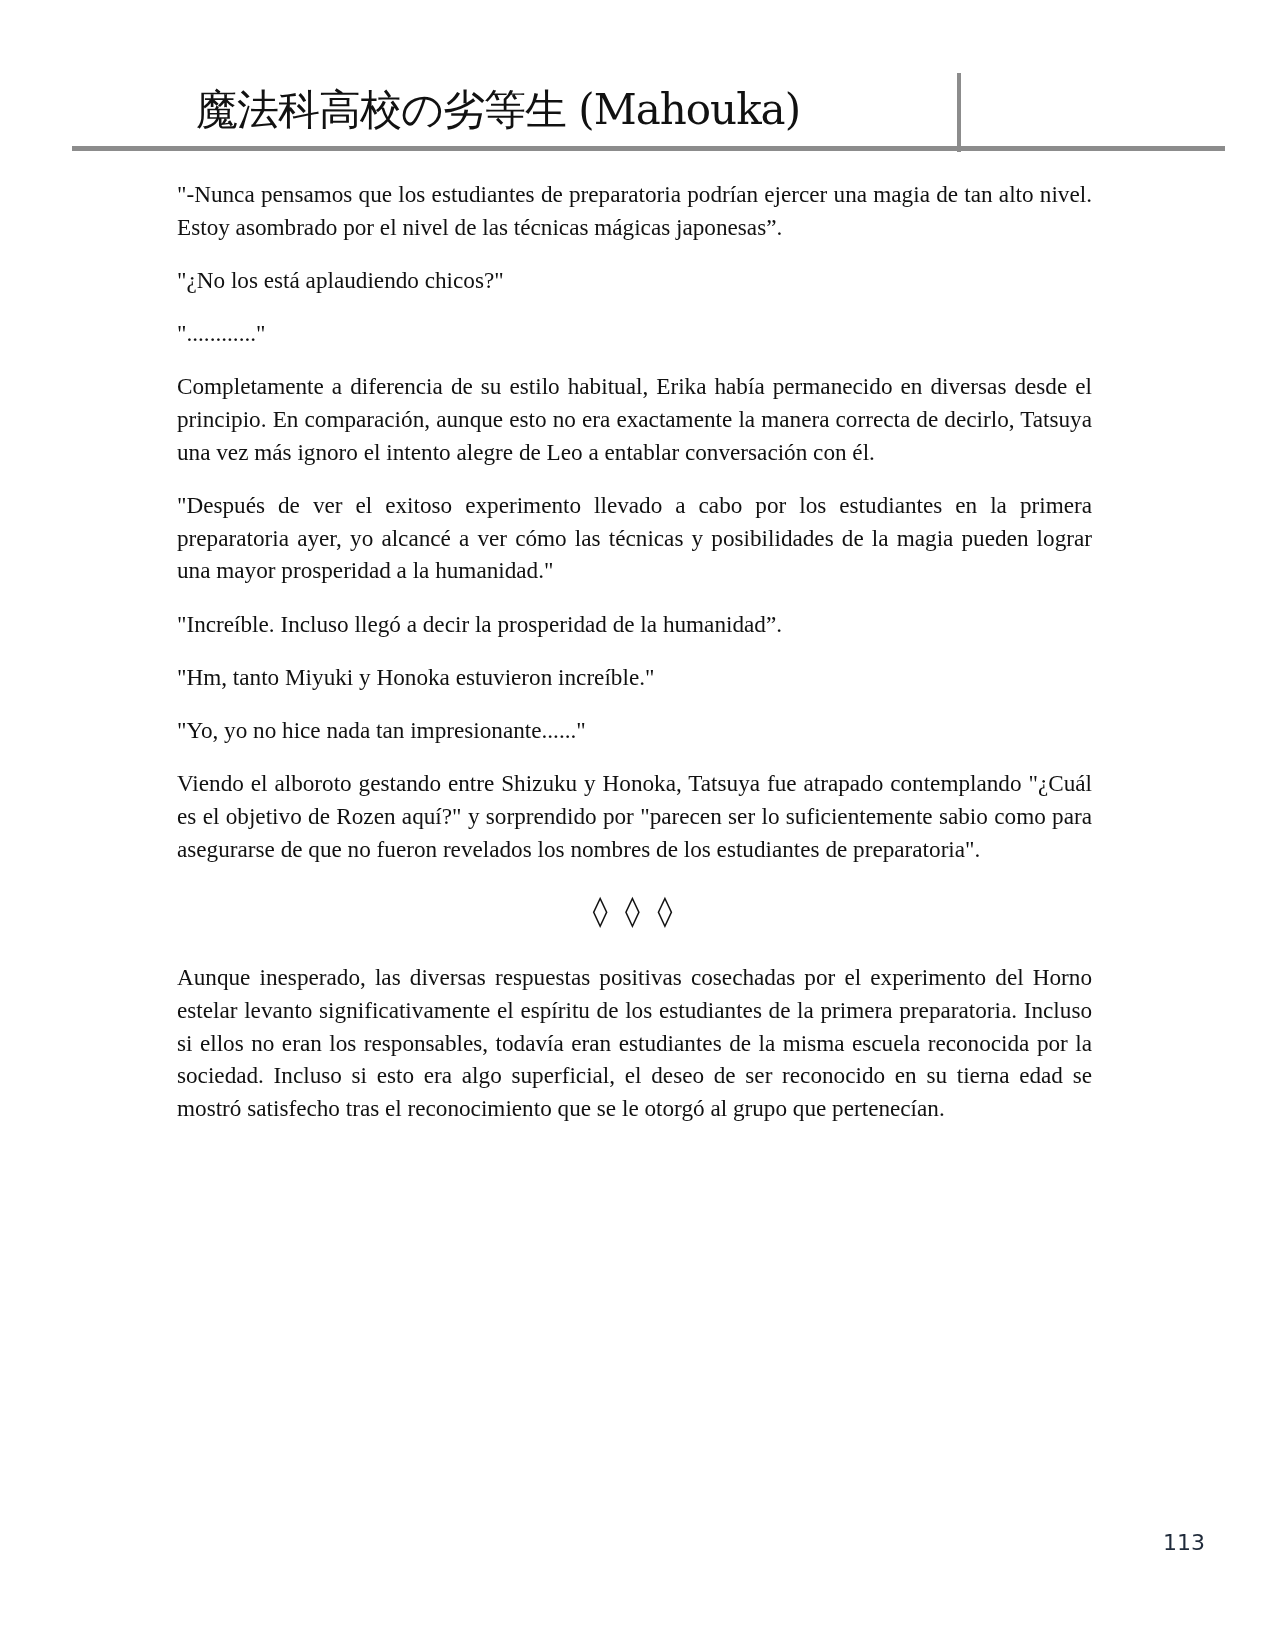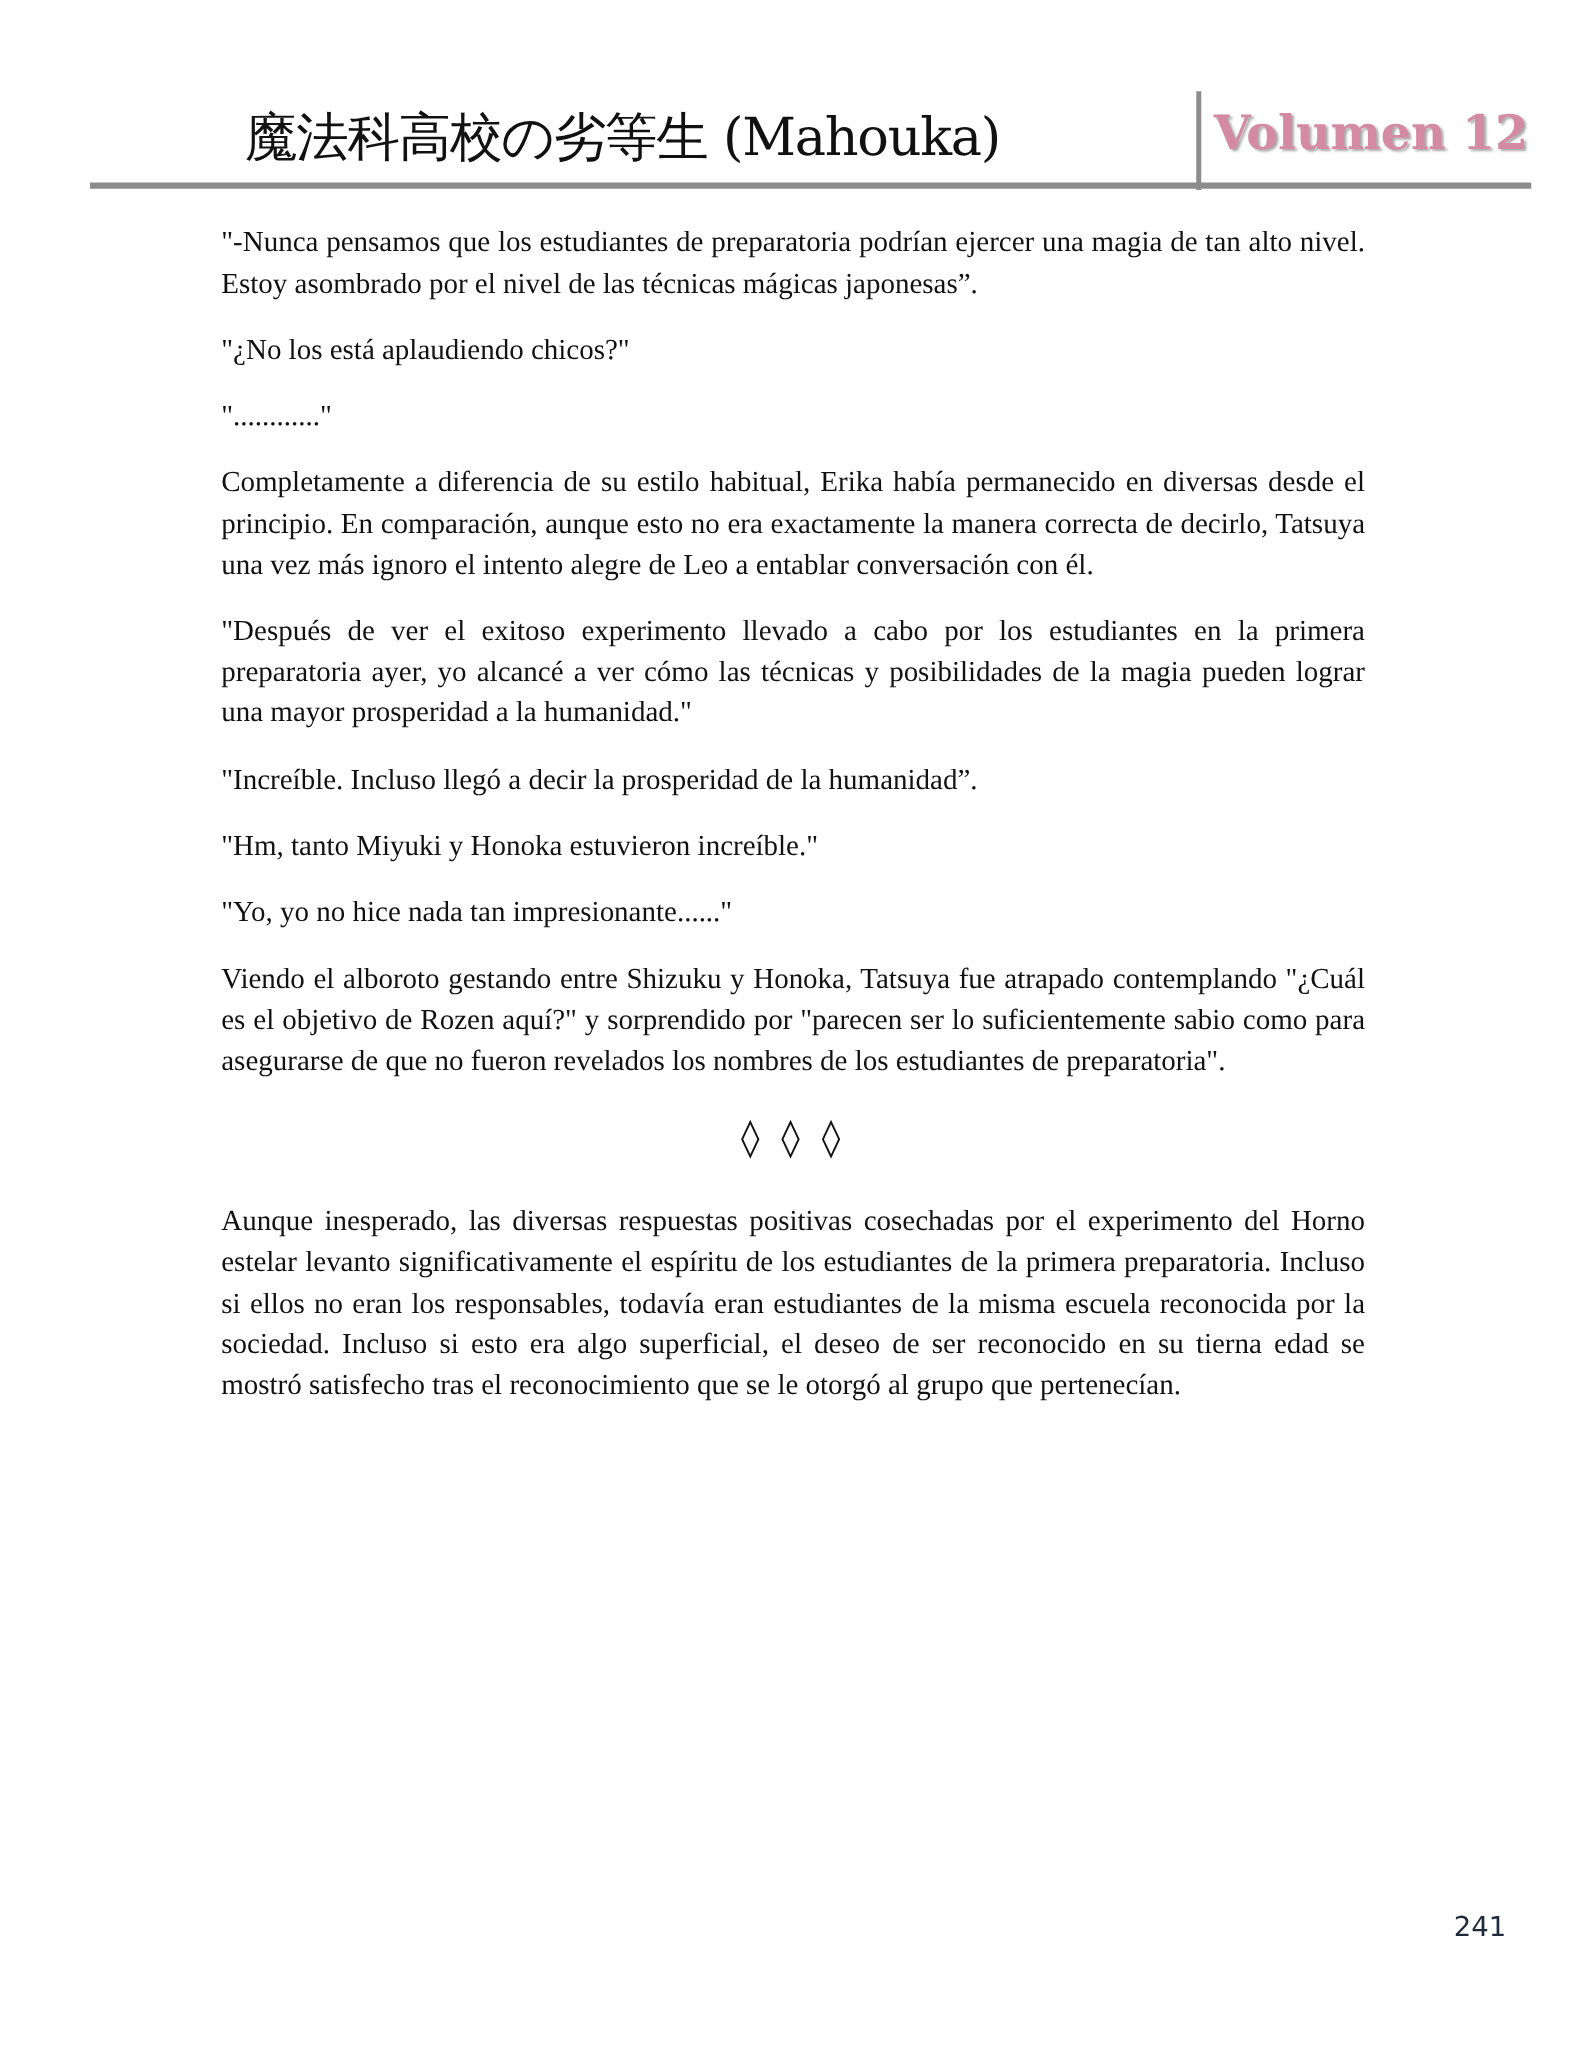--- a/index.html
+++ b/index.html
@@ -39,31 +39,30 @@
     position: absolute; left: 1163px; top: 1530px;
     font-family: "DejaVu Sans", "Liberation Sans", sans-serif; font-size: 22px; color: #1f2a3a;
   }
 </style>
 </head>
 <body>
 
 <div class="page">
   <div class="header-title">魔法科高校の劣等生 (Mahouka)</div>
   <div class="header-divider"></div>
-  <div class="header-volume">Volumen 12</div>
   <div class="header-rule"></div>
 
   <div class="body-text">
     <p>"-Nunca pensamos que los estudiantes de preparatoria podrían ejercer una magia de tan alto nivel. Estoy asombrado por el nivel de las técnicas mágicas japonesas”.</p>
     <p>"¿No los está aplaudiendo chicos?"</p>
     <p>"............"</p>
     <p>Completamente a diferencia de su estilo habitual, Erika había permanecido en diversas desde el principio. En comparación, aunque esto no era exactamente la manera correcta de decirlo, Tatsuya una vez más ignoro el intento alegre de Leo a entablar conversación con él.</p>
     <p>"Después de ver el exitoso experimento llevado a cabo por los estudiantes en la primera preparatoria ayer, yo alcancé a ver cómo las técnicas y posibilidades de la magia pueden lograr una mayor prosperidad a la humanidad."</p>
     <p>"Increíble. Incluso llegó a decir la prosperidad de la humanidad”.</p>
     <p>"Hm, tanto Miyuki y Honoka estuvieron increíble."</p>
     <p>"Yo, yo no hice nada tan impresionante......"</p>
     <p>Viendo el alboroto gestando entre Shizuku y Honoka, Tatsuya fue atrapado contemplando "¿Cuál es el objetivo de Rozen aquí?" y sorprendido por "parecen ser lo suficientemente sabio como para asegurarse de que no fueron revelados los nombres de los estudiantes de preparatoria".</p>
     <p class="sep">◊ ◊ ◊</p>
     <p>Aunque inesperado, las diversas respuestas positivas cosechadas por el experimento del Horno estelar levanto significativamente el espíritu de los estudiantes de la primera preparatoria. Incluso si ellos no eran los responsables, todavía eran estudiantes de la misma escuela reconocida por la sociedad. Incluso si esto era algo superficial, el deseo de ser reconocido en su tierna edad se mostró satisfecho tras el reconocimiento que se le otorgó al grupo que pertenecían.</p>
   </div>
 
-  <div class="page-number">241</div>
+  <div class="page-number">113</div>
 </div>
 
 </body></html>

